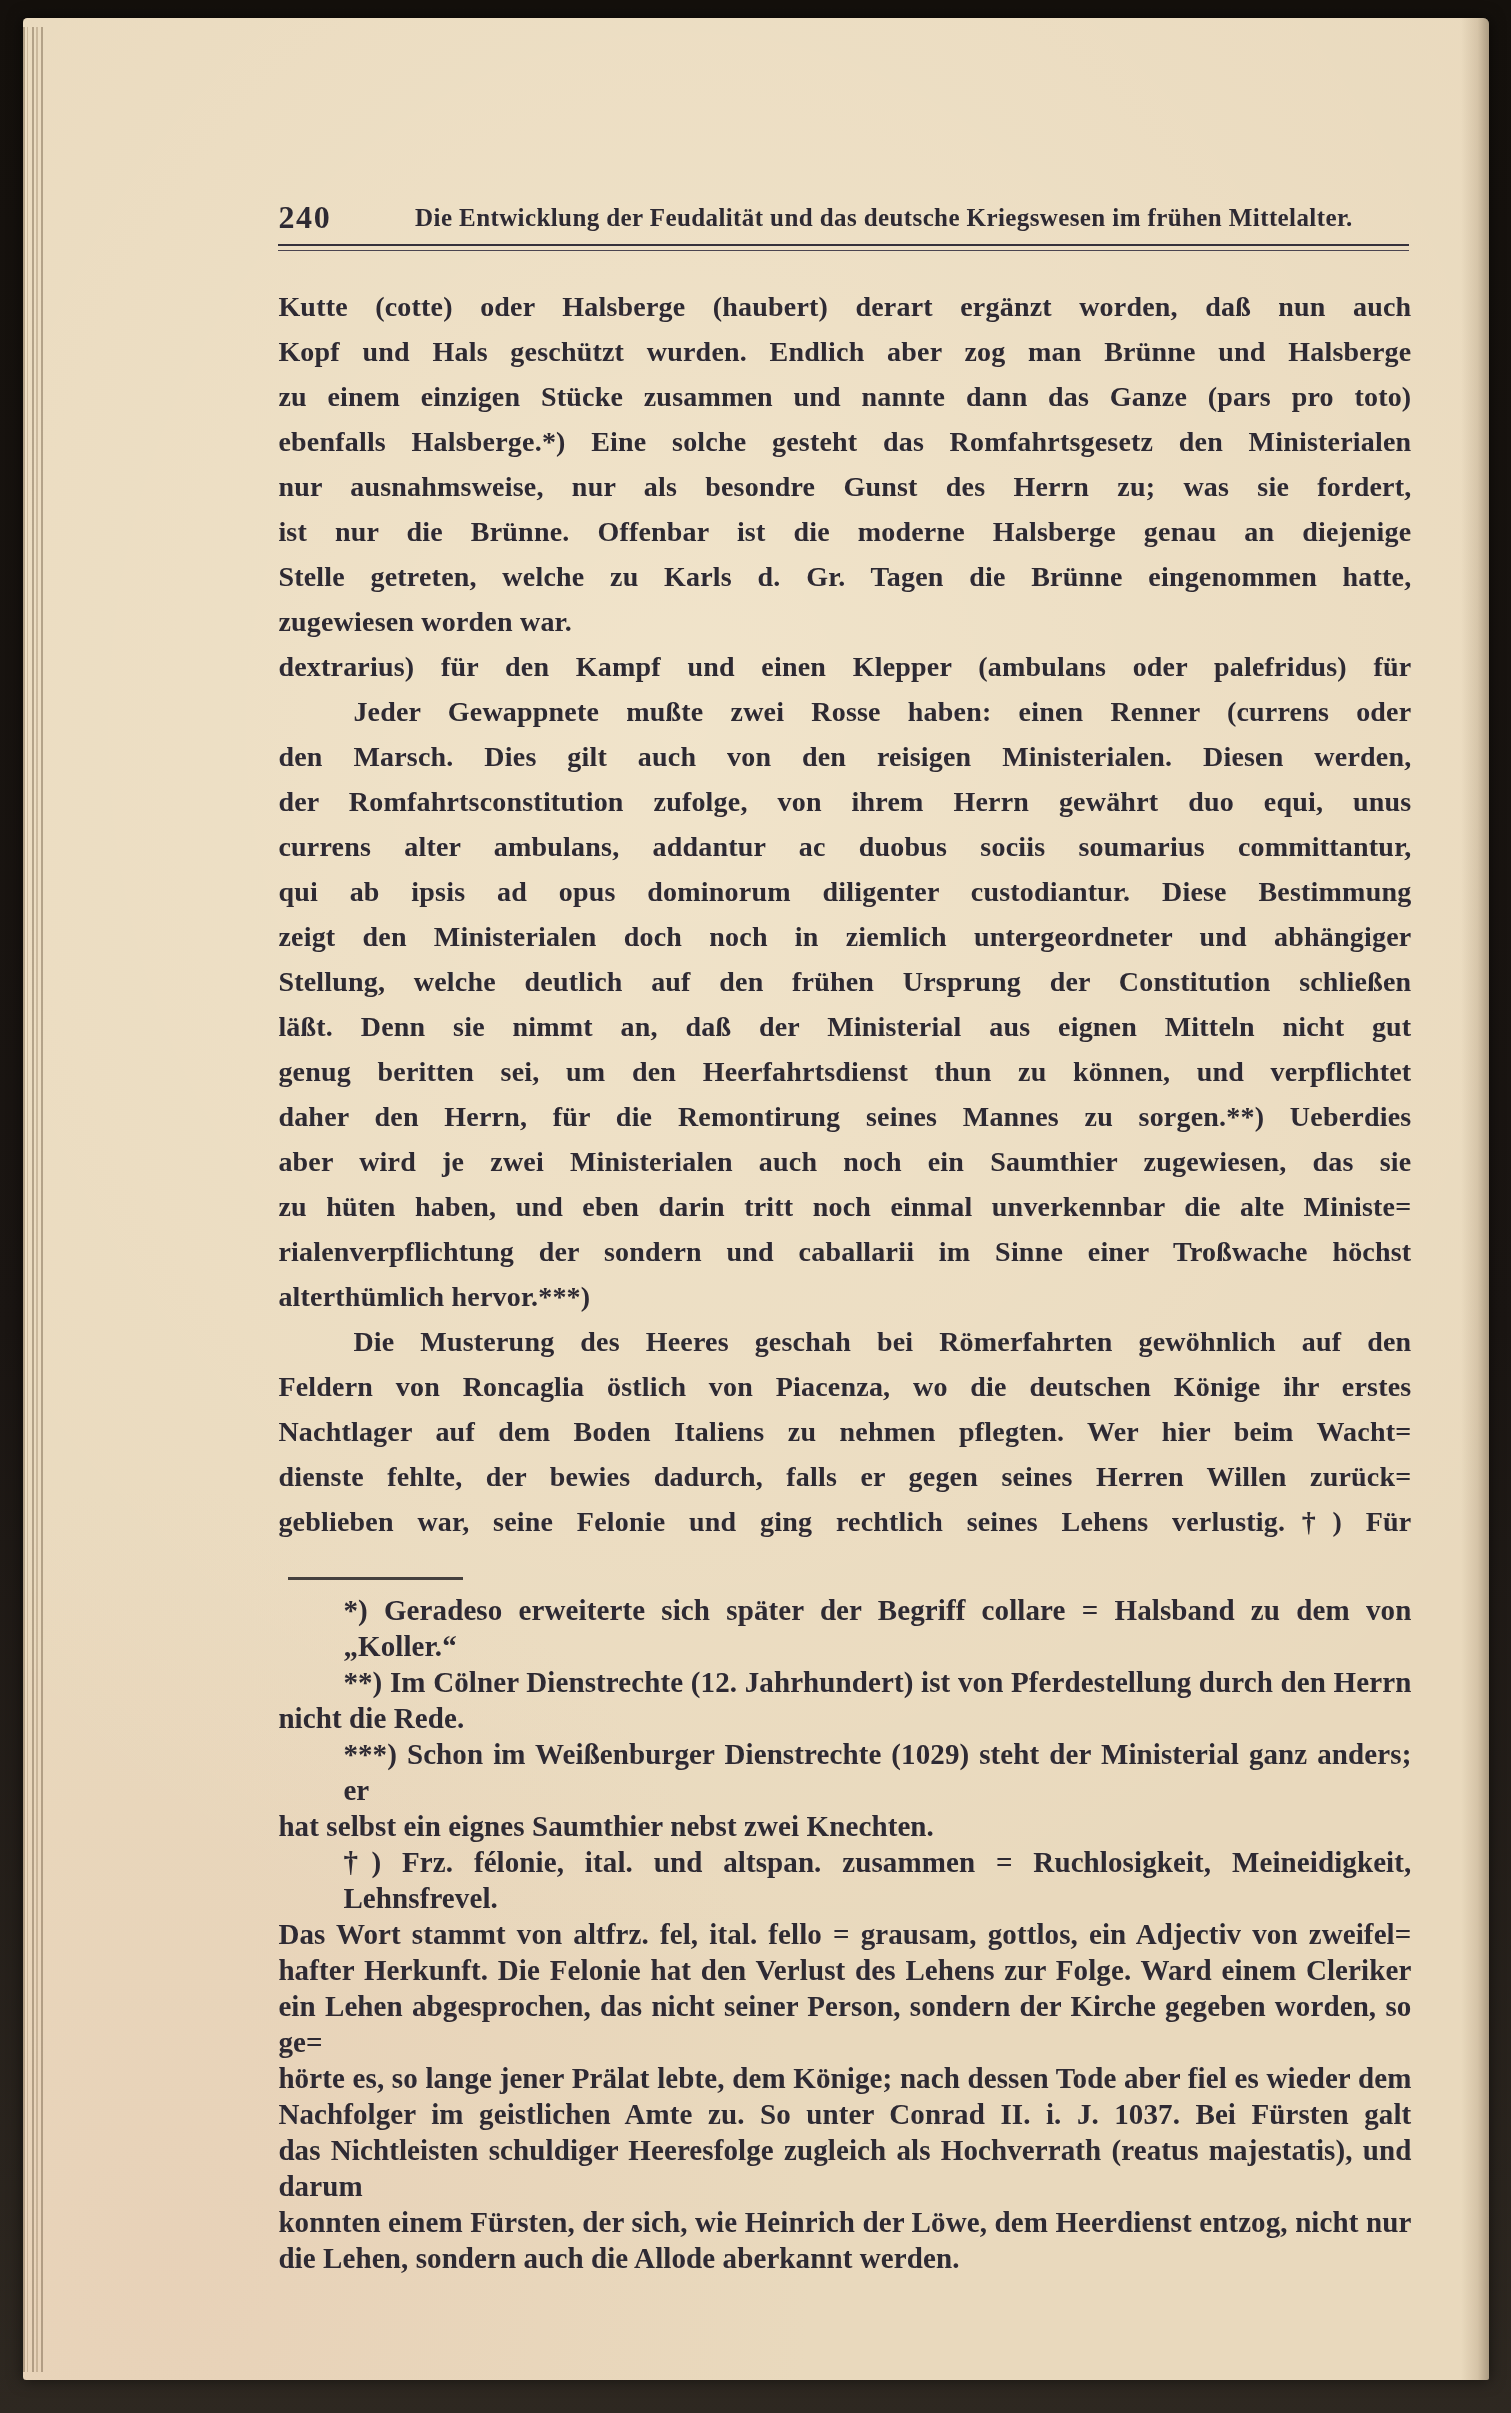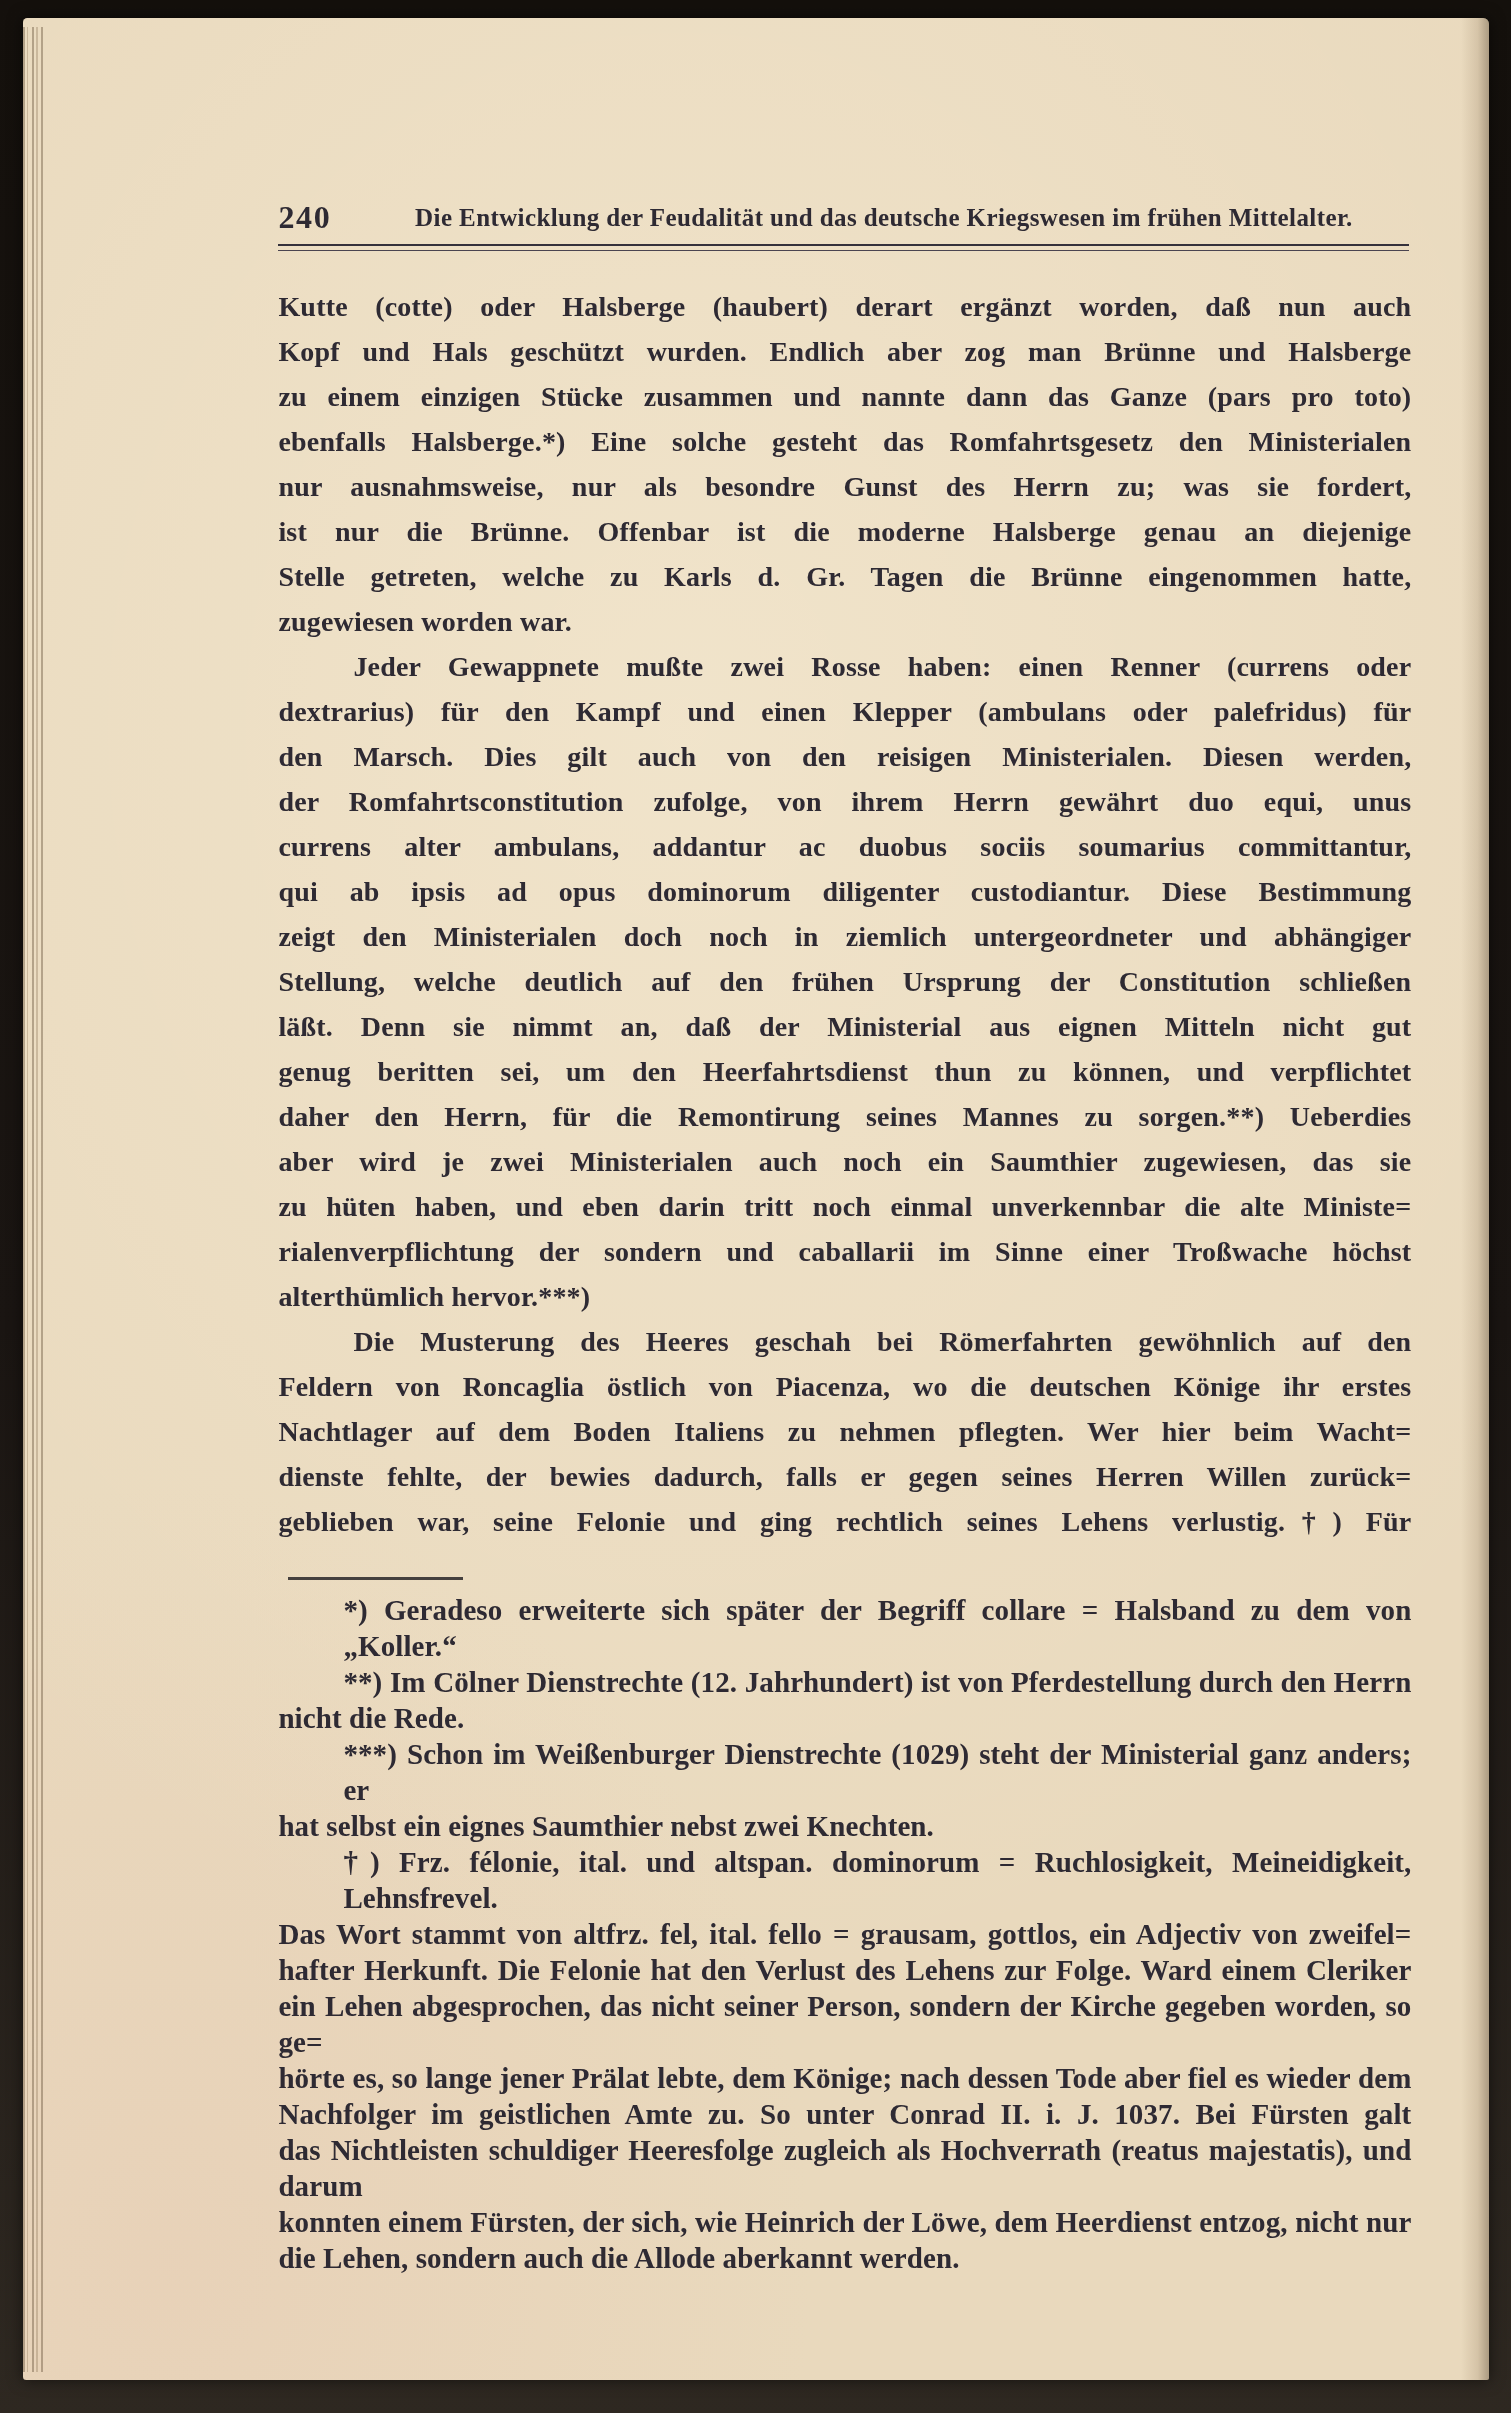--- a/index.html
+++ b/index.html
@@ -70,22 +70,22 @@
 
   <main class="bodytext" id="bodytext">
       <div class="line">Kutte <span class="ro">(cotte)</span> oder Halsberge <span class="ro">(haubert)</span> derart ergänzt worden, daß nun auch</div>
       <div class="line">Kopf und Hals geschützt wurden.  Endlich aber zog man Brünne und Halsberge</div>
       <div class="line">zu einem einzigen Stücke zusammen und nannte dann das Ganze <span class="ro">(pars pro toto)</span></div>
       <div class="line">ebenfalls Halsberge.*)  Eine solche gesteht das Romfahrtsgesetz den Ministerialen</div>
       <div class="line">nur ausnahmsweise, nur als besondre Gunst des Herrn zu; was sie fordert,</div>
       <div class="line">ist nur die Brünne.  Offenbar ist die moderne Halsberge genau an diejenige</div>
       <div class="line">Stelle getreten, welche zu Karls d. Gr. Tagen die Brünne eingenommen hatte,</div>
       <div class="line end">zugewiesen worden war.</div>
+      <div class="line"><span class="ro">dextrarius)</span> für den Kampf und einen Klepper <span class="ro">(ambulans oder palefridus)</span> für</div>
       <div class="line indent">Jeder Gewappnete mußte zwei Rosse haben: einen Renner <span class="ro">(currens</span> oder</div>
-      <div class="line"><span class="ro">dextrarius)</span> für den Kampf und einen Klepper <span class="ro">(ambulans oder palefridus)</span> für</div>
       <div class="line">den Marsch.  Dies gilt auch von den reisigen Ministerialen.  Diesen werden,</div>
       <div class="line">der Romfahrtsconstitution zufolge, von ihrem Herrn gewährt <span class="ro">duo equi, unus</span></div>
       <div class="line"><span class="ro">currens alter ambulans, addantur ac duobus sociis soumarius committantur,</span></div>
       <div class="line"><span class="ro">qui ab ipsis ad opus dominorum diligenter custodiantur.</span>  Diese Bestimmung</div>
       <div class="line">zeigt den Ministerialen doch noch in ziemlich untergeordneter und abhängiger</div>
       <div class="line">Stellung, welche deutlich auf den frühen Ursprung der Constitution schließen</div>
       <div class="line">läßt.  Denn sie nimmt an, daß der Ministerial aus eignen Mitteln nicht gut</div>
       <div class="line">genug beritten sei, um den Heerfahrtsdienst thun zu können, und verpflichtet</div>
       <div class="line">daher den Herrn, für die Remontirung seines Mannes zu sorgen.**)  Ueberdies</div>
       <div class="line">aber wird je zwei Ministerialen auch noch ein Saumthier zugewiesen, das sie</div>
@@ -100,21 +100,21 @@
     </main>
 
   <div class="fnrule"></div>
 
   <section class="footnotes" id="footnotes">
       <div class="line indent end">*) Geradeso erweiterte sich später der Begriff <span class="ro">collare</span> = Halsband zu dem von „Koller.“</div>
       <div class="line indent">**) Im Cölner Dienstrechte (<span class="ro">12.</span> Jahrhundert) ist von Pferdestellung durch den Herrn</div>
       <div class="line end">nicht die Rede.</div>
       <div class="line indent">***) Schon im Weißenburger Dienstrechte (<span class="ro">1029</span>) steht der Ministerial ganz anders; er</div>
       <div class="line end">hat selbst ein eignes Saumthier nebst zwei Knechten.</div>
-      <div class="line indent">†) Frz. <span class="ro">félonie,</span> ital. und altspan. <span class="ro">dominorum</span> = Ruchlosigkeit, Meineidigkeit, Lehnsfrevel.</div>
+      <div class="line indent">†) Frz. <span class="ro">félonie,</span> ital. und altspan. <span class="ro">zusammen</span> = Ruchlosigkeit, Meineidigkeit, Lehnsfrevel.</div>
       <div class="line">Das Wort stammt von altfrz. <span class="ro">fel,</span> ital. <span class="ro">fello</span> = grausam, gottlos, ein Adjectiv von zweifel=</div>
       <div class="line">hafter Herkunft.  Die Felonie hat den Verlust des Lehens zur Folge.  Ward einem Cleriker</div>
       <div class="line">ein Lehen abgesprochen, das nicht seiner Person, sondern der Kirche gegeben worden, so ge=</div>
       <div class="line">hörte es, so lange jener Prälat lebte, dem Könige; nach dessen Tode aber fiel es wieder dem</div>
       <div class="line">Nachfolger im geistlichen Amte zu.  So unter Conrad II. i. J. <span class="ro">1037</span>.  Bei Fürsten galt</div>
       <div class="line">das Nichtleisten schuldiger Heeresfolge zugleich als Hochverrath <span class="ro">(reatus majestatis)</span>, und darum</div>
       <div class="line">konnten einem Fürsten, der sich, wie Heinrich der Löwe, dem Heerdienst entzog, nicht nur</div>
       <div class="line end">die Lehen, sondern auch die Allode aberkannt werden.</div>
     </section>
 </div>

